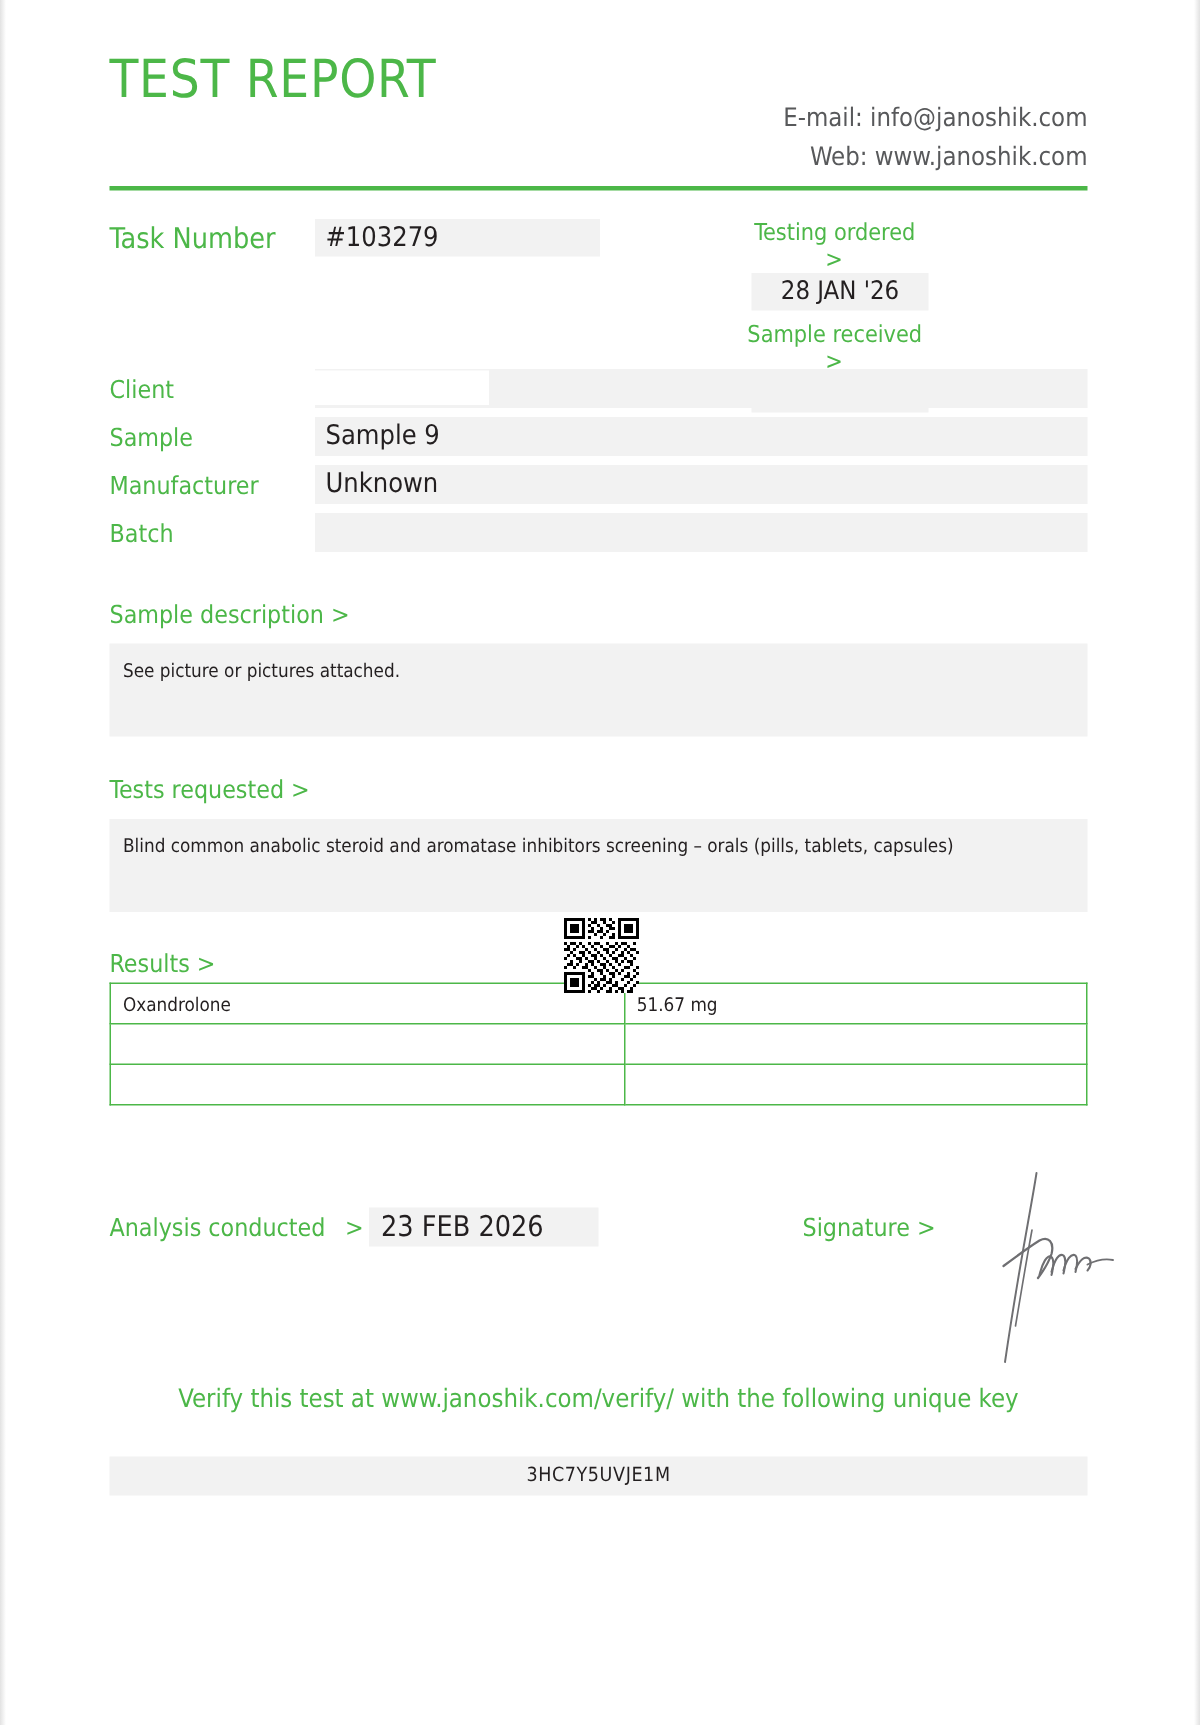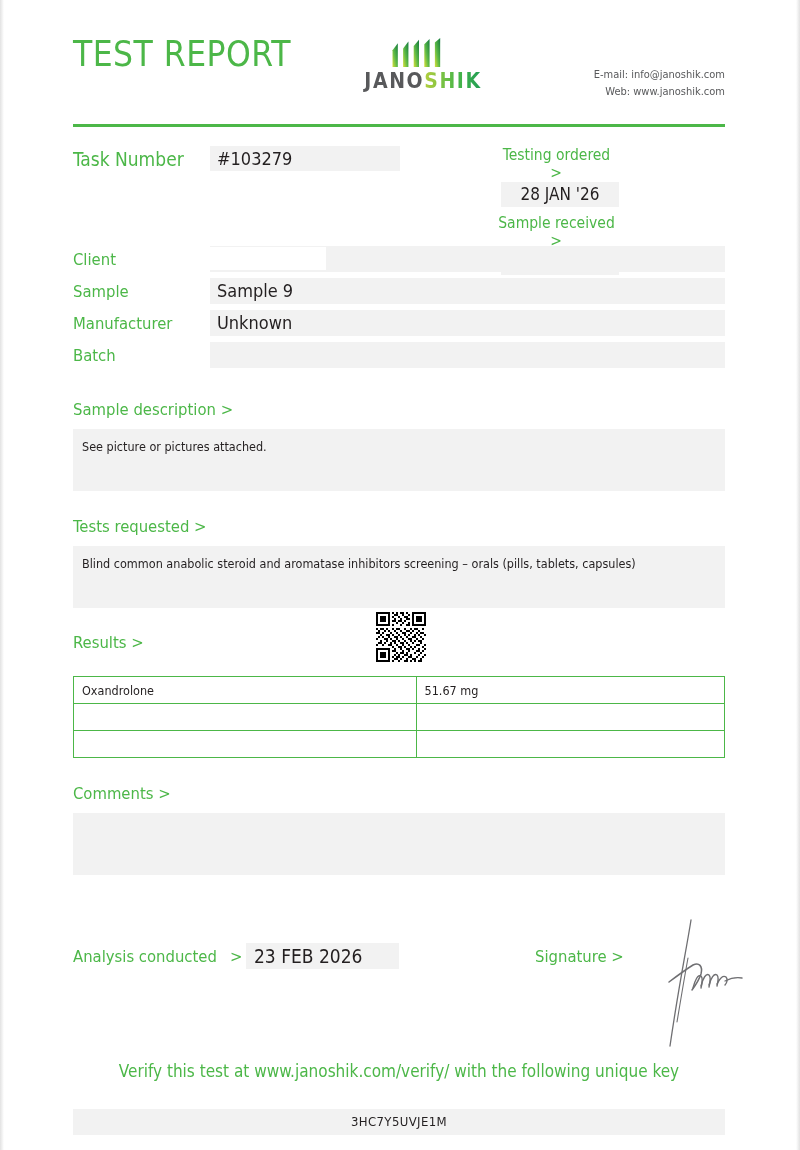--- a/index.html
+++ b/index.html
@@ -42,21 +42,21 @@
     transform: translateY(-50%);
   }
   .logo { position: absolute; left: 270px; top: 38px; width: 160px; text-align: center; }
   .logo-mark { height: 30px; display:block; margin: 0 auto 3px auto; }
   .logo-text { font-size: 21px; font-weight: bold; letter-spacing: 1.6px; line-height: 1; }
   .logo-jano { color: #58595b; }
   .logo-shik { background: linear-gradient(90deg,#b6cf3e 0%, #4cb748 55%, #1f9d55 100%);
                -webkit-background-clip: text; background-clip: text; color: transparent; }
   .contact {
     position: absolute; right: 0; top: 66px;
-    text-align: right; font-size: 11px; color: #58595b; line-height: 1.55;
+    text-align: right; font-size: 17px; color: #58595b; line-height: 1.55;
   }
   .rule { position: absolute; left: 73px; top: 124px; width: 652px; height: 3px; background: #4cb748; }
 
   
   .taskrow { position: relative; height: 72px; margin-top: 22px; }
   .tasklabel {
     position: absolute; left: 0; top: 2px;
     font-size: 19px; color: #4cb748;
   }
   .taskvalue {
@@ -98,21 +98,21 @@
   }
   .box-desc { height: 62px; }
   .box-tests { height: 62px; }
   .box-comments { height: 62px; }
 
   
   .results-wrap { margin-top: 25px; position: relative; }
   .results-head { font-size: 16.5px; color: #4cb748; }
   .qr { position: absolute; left: 303px; top: -21px; width: 50px; height: 50px; }
   .rtable {
-    margin-top: 24px; width: 100%; border-collapse: collapse;
+    margin-top: 3px; width: 100%; border-collapse: collapse;
     table-layout: fixed;
   }
   .rtable td {
     border: 1px solid #4cb748; height: 26px; font-size: 12.5px;
     padding: 0 8px; color: #231f20; vertical-align: middle;
   }
   .rtable td.c1 { width: 50%; }
 
   
   .analysis { margin-top: 68px; position: relative; height: 100px; }
@@ -139,37 +139,20 @@
 
 <div class="page">
   <div class="edge-l"></div>
   <div class="edge-r"></div>
 
   <div class="content">
 
     <div class="header">
       <div class="title">TEST REPORT</div>
 
-      <div class="logo">
-        <svg class="logo-mark" viewBox="0 0 76 34">
-          <defs>
-            <linearGradient id="gmark" x1="0" y1="1" x2="1" y2="0">
-              <stop offset="0%" stop-color="#d7df3a"></stop>
-              <stop offset="45%" stop-color="#5cb946"></stop>
-              <stop offset="100%" stop-color="#127a3d"></stop>
-            </linearGradient>
-          </defs>
-          <path d="M4 33 L4 14 L10 6 L10 33 Z" fill="url(#gmark)"></path>
-          <path d="M16 33 L16 12 L22 4 L22 33 Z" fill="url(#gmark)"></path>
-          <path d="M28 33 L28 9 L34 2 L34 33 Z" fill="url(#gmark)"></path>
-          <path d="M40 33 L40 7 L46 1 L46 33 Z" fill="url(#gmark)"></path>
-          <path d="M52 33 L52 5 L58 0 L58 33 Z" fill="url(#gmark)"></path>
-        </svg>
-        <div class="logo-text"><span class="logo-jano">JANO</span><span class="logo-shik">SHIK</span></div>
-      </div>
 
       <div class="contact">
         <div>E-mail: info@janoshik.com</div>
         <div>Web: www.janoshik.com</div>
       </div>
     </div>
   </div>
 
   <div class="rule"></div>
 
@@ -394,24 +377,20 @@
           <td></td>
         </tr>
         <tr>
           <td class="c1"></td>
           <td></td>
         </tr>
       </tbody>
         </table>
     </div>
 
-    <div class="section">
-      <div class="sechead">Comments &gt;</div>
-      <div class="secbox box-comments"></div>
-    </div>
 
     <div class="analysis">
       <div class="an-label">Analysis conducted</div>
       <div class="an-caret">&gt;</div>
       <div class="an-value">23 FEB 2026</div>
 
       <div class="sig-label">Signature &gt;</div>
       <svg class="sig-img" viewBox="0 0 110 130">
         <g fill="none" stroke="#6f6f72" stroke-linecap="round" stroke-linejoin="round">
           <path d="M48 2 C44 28 36 66 27 128" stroke-width="1.3"></path>

